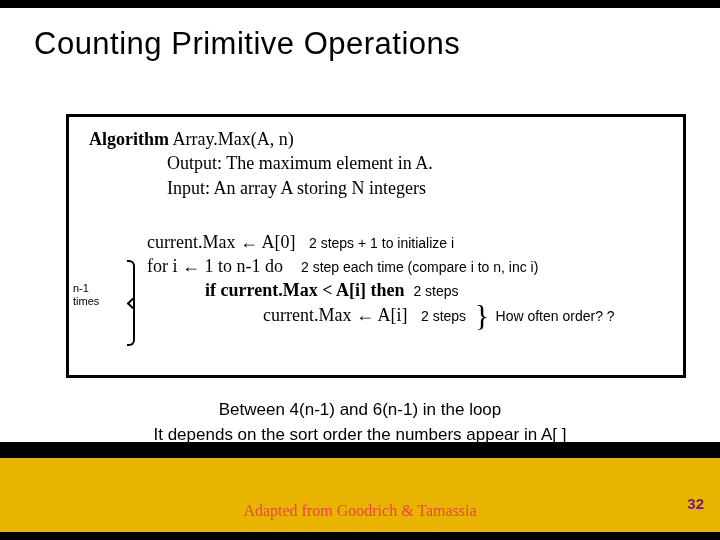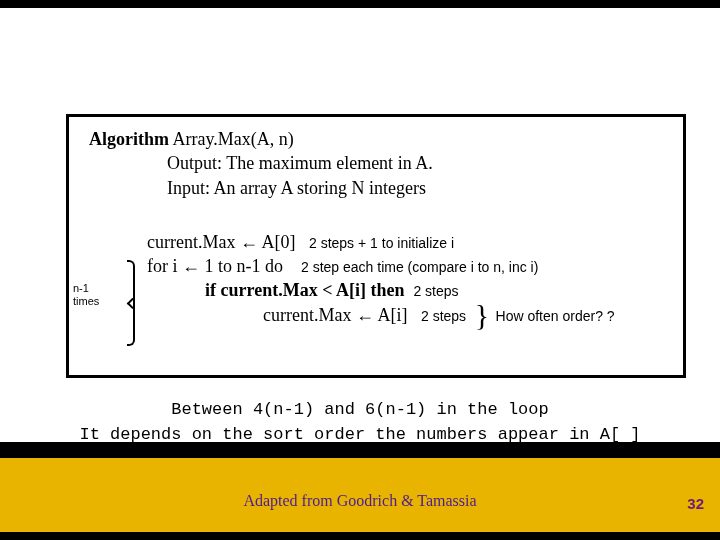--- a/index.html
+++ b/index.html
@@ -107,42 +107,42 @@
     line-height: 0;
     vertical-align: -4px;
     margin: 0 2px 0 4px;
   }
   .summary {
     position: absolute;
     top: 390px;
     left: 0;
     width: 720px;
     text-align: center;
-    font-family: Liberation Mono, monospace;
+    font-family: Liberation Sans, sans-serif;
     font-size: 17px;
     line-height: 1.45;
     color: #000;
   }
   .footer-bar {
     position: absolute;
     left: 0;
     bottom: 0;
     width: 720px;
     height: 74px;
     background: #e8b400;
   }
   .footer-text {
     position: absolute;
-    bottom: 22px;
+    bottom: 12px;
     left: 0;
     width: 720px;
     text-align: center;
     font-family: "Times New Roman", Times, serif;
     font-size: 16px;
-    color: #4c1d95;
+    color: #ef4444;
     margin-top: 48px;
   }
   .slide-num {
     position: absolute;
     right: 16px;
     bottom: 20px;
     font-family: Verdana, Geneva, sans-serif;
     font-size: 15px;
     font-weight: 700;
     color: #701a75;
@@ -153,20 +153,21 @@
     bottom: 74px;
     width: 720px;
     height: 16px;
     background: #000;
   }
 </style>
 </head>
 <body>
 
 <div class="slide">
+  <div class="title">Counting Primitive Operations</div>
 
   <div class="algo-box">
     <div class="algo-header">
       <div>
         <span class="kw">Algorithm</span>
         <span>Array.Max(A, n)</span>
       </div>
       <div class="ind1">Output: The maximum element in A.</div>
       <div class="ind1">Input: An array A storing N integers</div>
     </div>

